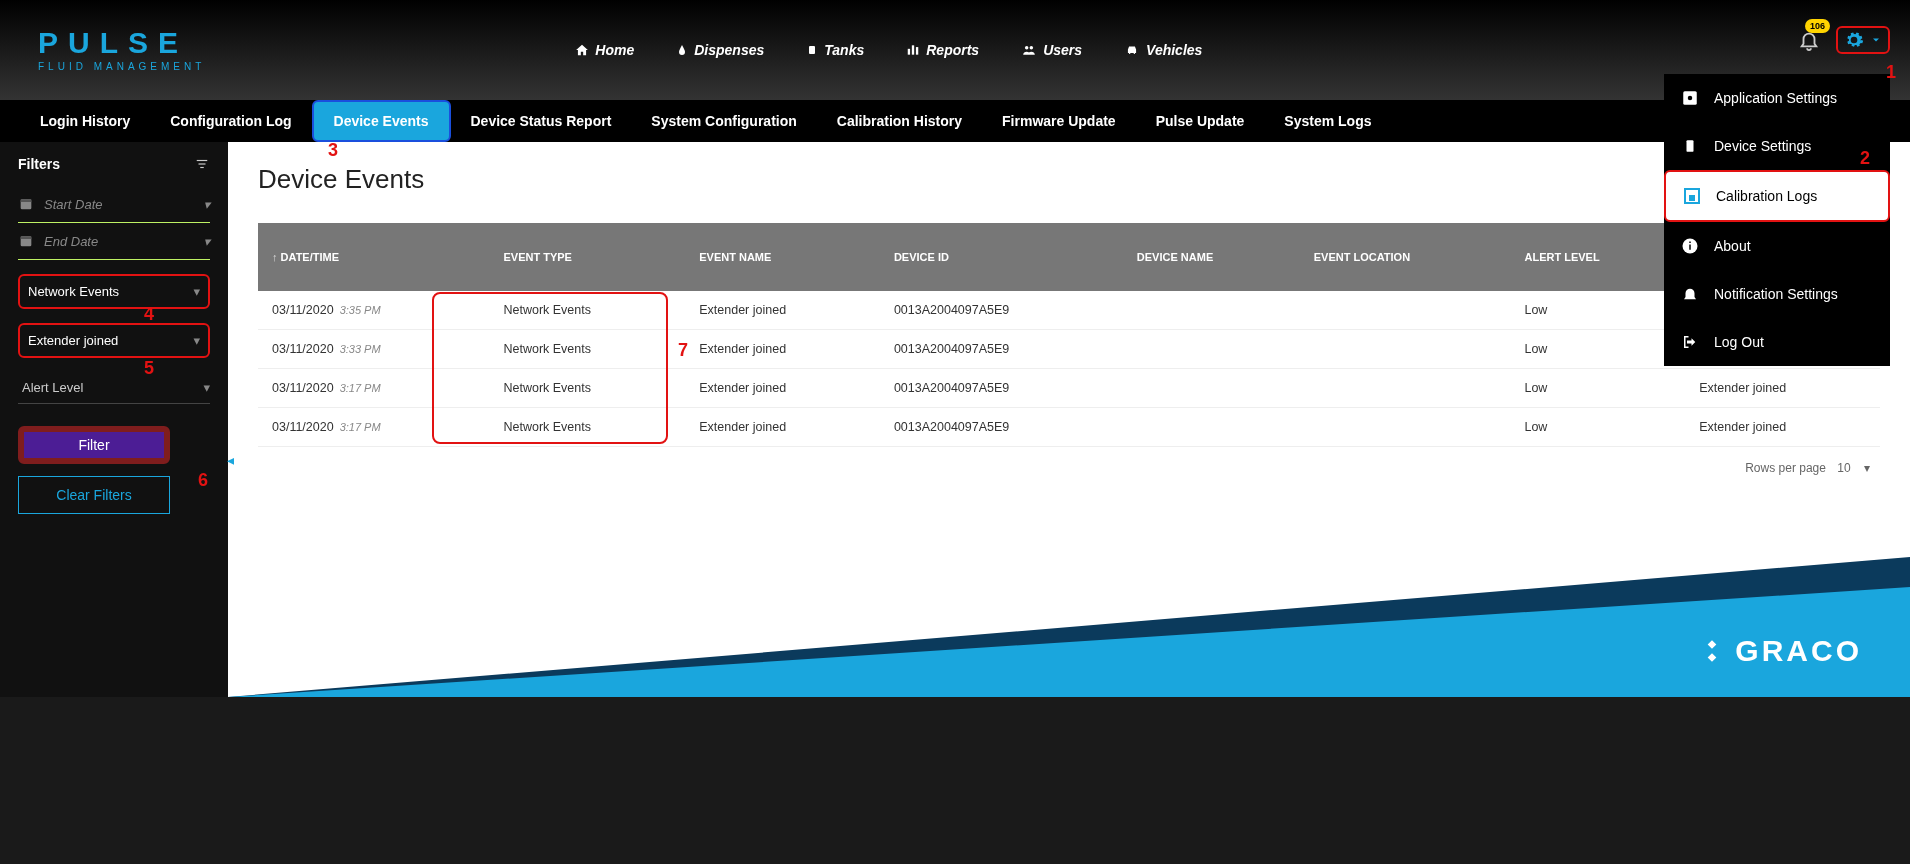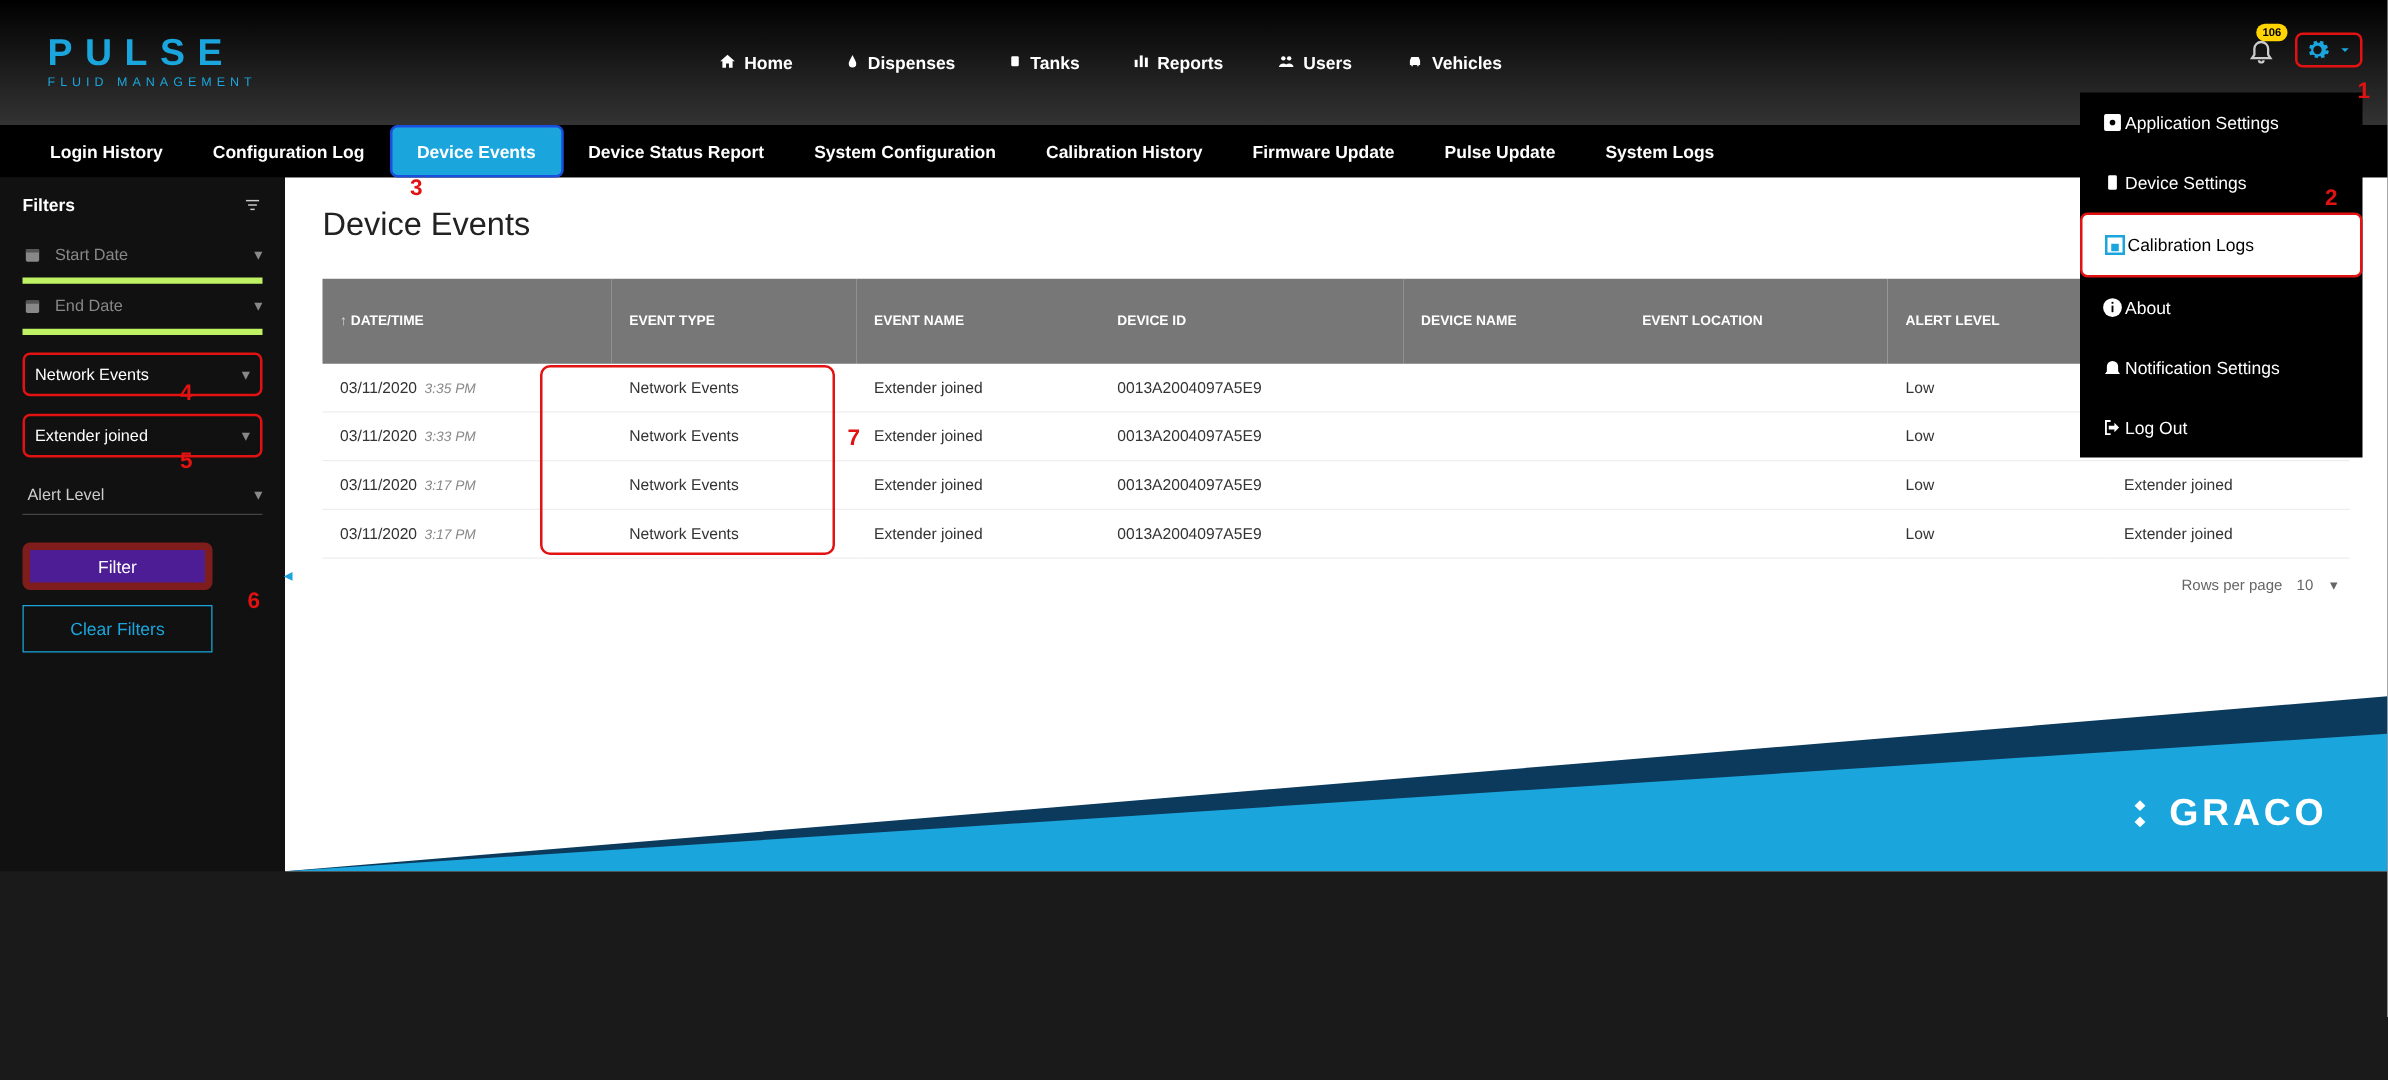--- a/index.html
+++ b/index.html
@@ -4,36 +4,36 @@
 <style>
   * { box-sizing: border-box; margin: 0; padding: 0; }
   body { font-family: Arial, Helvetica, sans-serif; background: #1a1a1a; width: 1910px; height: 864px; overflow: hidden; position: relative; }
 
   
   .header { height: 100px; background: linear-gradient(to bottom, #000 0%, #242424 70%, #333 100%); display: flex; align-items: center; padding: 0 20px; color: #fff; position: relative; }
   .logo { display: flex; flex-direction: column; line-height: 1; margin-left: 18px; }
   .logo-top { color: #1aa6dd; font-size: 30px; letter-spacing: 10px; font-weight: 700; }
   .logo-sub { color: #1aa6dd; font-size: 10px; letter-spacing: 4px; margin-top: 4px; }
   .main-nav { display: flex; gap: 42px; margin-left: 370px; font-size: 14px; font-weight: 700; }
-  .main-nav a { color: #fff; text-decoration: none; display: flex; gap: 6px; cursor: pointer; }
+  .main-nav a { color: #fff; text-decoration: none; display: flex; align-items: center; gap: 6px; cursor: pointer; font-style: italic; }
   .header-right { position: absolute; right: 20px; top: 26px; display: flex; align-items: center; gap: 16px; }
   .bell { position: relative; width: 22px; height: 22px; color: #ddd; }
   .badge { position: absolute; top: -10px; right: -10px; background: #ffd400; color: #000; font-size: 9px; border-radius: 10px; padding: 2px 5px; font-weight: 700; }
   .gear-box { border: 2px solid #e21212; border-radius: 6px; padding: 2px 6px; display: flex; align-items: center; gap: 6px; color: #1aa6dd; }
 
   
   .subnav { height: 42px; background: #000; display: flex; align-items: stretch; padding-left: 20px; }
   .subtab { color: #fff; font-size: 14px; font-weight: 700; padding: 0 20px; display: flex; align-items: center; cursor: pointer; }
   .subtab.active { background: #1aa6dd; color: #fff; border: 2px solid #1a4fdd; border-radius: 6px; position: relative; }
 
   
   .body-row { display: flex; height: 555px; }
   .sidebar { width: 228px; background: #111; color: #ccc; padding: 14px 18px; font-size: 13px; position: relative; }
   .filters-head { display: flex; justify-content: space-between; align-items: center; color: #fff; font-size: 14px; font-weight: 700; margin-bottom: 14px; }
-  .filter-field { display: flex; gap: 10px; padding: 10px 0; border-bottom: 5px solid #bef264; color: #888; font-size: 13px; }
+  .filter-field { display: flex; align-items: center; gap: 10px; padding: 10px 0; border-bottom: 1px solid #bef264; color: #888; font-size: 13px; font-style: italic; }
   .filter-field .chev { margin-left: auto; }
   .filter-sel { border: 2px solid #e21212; border-radius: 6px; padding: 8px 8px; display: flex; align-items: center; color: #fff; font-size: 13px; margin-top: 14px; position: relative; }
   .filter-sel .chev { margin-left: auto; color: #888; }
   .filter-sel.noborder { border: none; color: #ccc; padding: 8px 0 8px 4px; border-bottom: 1px solid #444; border-radius: 0; }
   .btn { width: 152px; height: 38px; margin-top: 22px; display: flex; align-items: center; justify-content: center; font-size: 14px; cursor: pointer; }
   .btn.filter { background: #4c1d95; color: #fff; border: 6px solid #7f1d1d; border-radius: 6px; }
   .btn.clear { background: transparent; color: #1aa6dd; border: 1px solid #1aa6dd; margin-top: 12px; }
   .collapse-chevron { position: absolute; right: -6px; top: 310px; color: #1aa6dd; font-size: 14px; }
 
   
@@ -44,21 +44,21 @@
   .table thead th.sort::before { content: "↑ "; opacity: .7; }
   .table tbody td { padding: 12px 14px; border-bottom: 1px solid #eee; color: #333; }
   .time-sub { color: #888; font-style: italic; font-size: 11px; margin-left: 6px; }
   .pager { text-align: right; color: #666; font-size: 12px; padding: 14px 10px 0 0; }
   .pager .chev { margin-left: 10px; }
   .footer-svg { position: absolute; left: 228px; right: 0; bottom: 167px; width: calc(100% - 228px); height: 180px; }
   .graco { position: absolute; right: 48px; bottom: 196px; color: #fff; font-size: 30px; font-weight: 700; letter-spacing: 3px; display: flex; align-items: center; gap: 10px; }
 
   
   .gear-menu { position: absolute; top: 48px; right: 0; width: 226px; background: #000; z-index: 50; }
-  .gear-item { display: flex; align-items: center; padding: 14px 16px; color: #fff; font-size: 14px; cursor: pointer; }
+  .gear-item { display: flex; align-items: center; gap: 14px; padding: 14px 16px; color: #fff; font-size: 14px; cursor: pointer; }
   .gear-item.active { background: #fff; color: #000; border: 2px solid #e21212; border-radius: 6px; }
   .gear-item .icon-slot { width: 20px; height: 20px; display: flex; align-items: center; justify-content: center; }
   .gear-item .icon-slot svg { fill: #fff; }
   .gear-item.active .cal-icon { border-color: #1aa6dd; }
   .cal-icon { width: 16px; height: 16px; border: 2px solid #fff; position: relative; }
   .cal-icon::after { content: ""; position: absolute; left: 3px; top: 5px; width: 6px; height: 6px; background: #1aa6dd; }
 
   
   .annot { position: absolute; color: #e21212; font-weight: 700; font-size: 18px; z-index: 100; }
 

